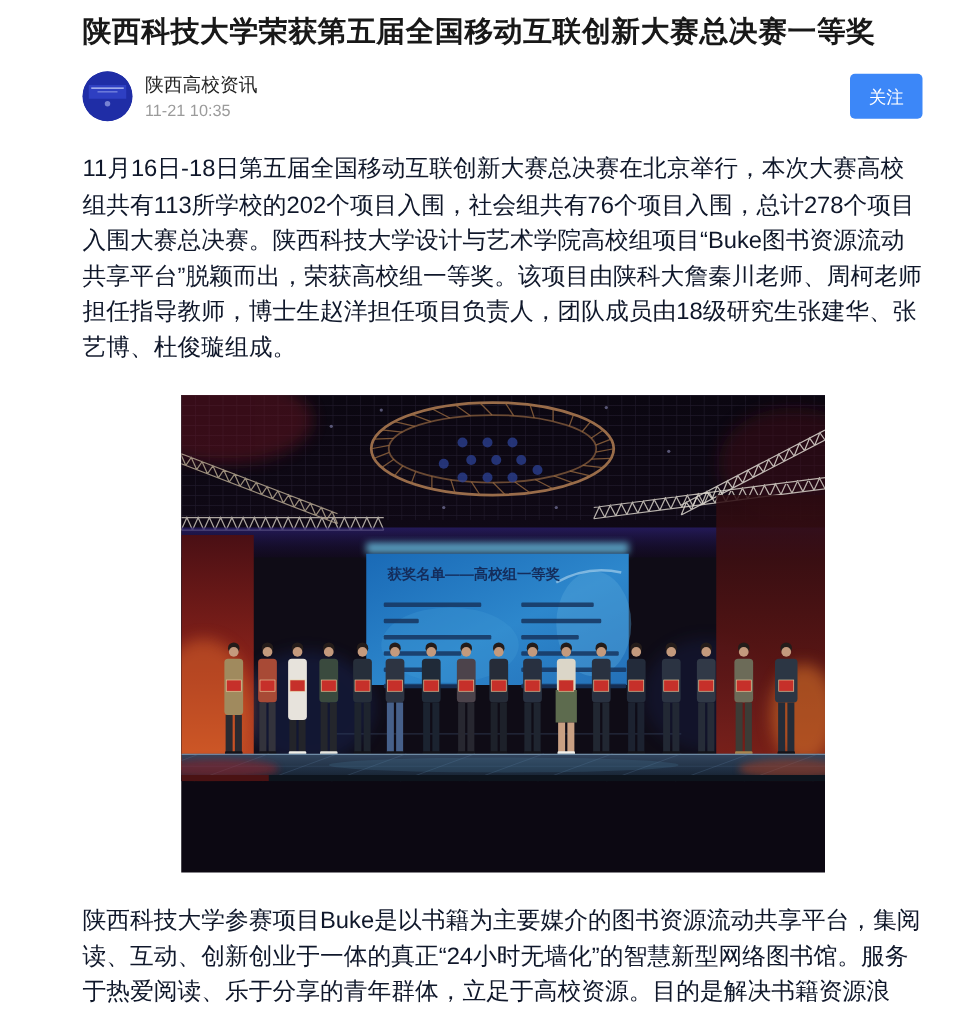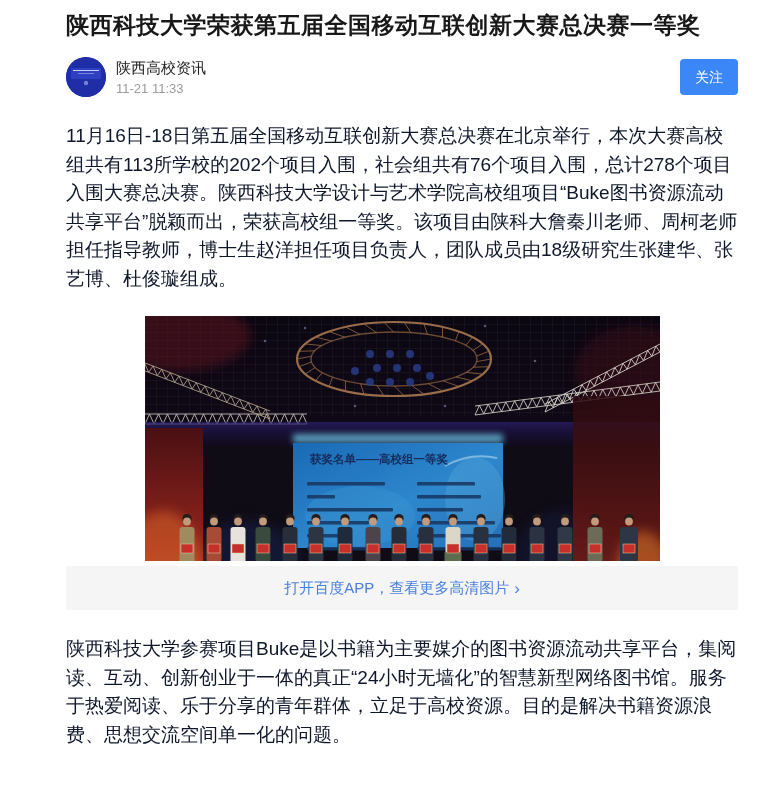--- a/index.html
+++ b/index.html
@@ -7,21 +7,21 @@
   .page{padding:0 30px 8px 26px;margin-left:40px;}
   .article-title{margin:0;padding-top:9px;font-size:23px;line-height:1.45;font-weight:700;color:#181818;letter-spacing:0.5px;}
   .author-row{display:flex;align-items:center;margin-top:15px;}
   .avatar{width:40px;height:40px;border-radius:50%;overflow:hidden;flex:none;cursor:pointer;background:#1f2da6;}
   .author-meta{margin-left:10px;}
   .author-name{font-size:15px;color:#222;cursor:pointer;}
   .timestamp{font-size:13px;color:#9b9b9b;margin-top:3px;}
   .follow-btn{margin-left:auto;width:58px;height:36px;background:#3c87f8;color:#fff;border:none;border-radius:4px;font-size:14px;line-height:26px;text-align:center;cursor:pointer;padding:0;font-family:inherit;}
   .body-text{font-size:19px;line-height:28.5px;margin:25px 0 0;color:#0f172a;}
   figure{margin:23px 0 0;}
-  .photo{width:515px;height:245px;margin:0 auto;overflow:hidden;background:#0c0812;}
+  .photo{width:515px;height:382px;margin:0 auto;overflow:hidden;background:#0c0812;}
   .photo svg{display:block;}
   .caption-bar{margin-top:5px;height:44px;background:#f5f5f6;display:flex;align-items:center;justify-content:center;cursor:pointer;}
   .caption-text{font-size:15px;color:#4a7fdc;}
   .caption-chevron{font-size:17px;color:#4a7fdc;margin-left:5px;line-height:1;}
 </style>
 </head>
 <body>
 
 <div class="page">
 
@@ -34,21 +34,21 @@
         <rect x="5" y="11" width="30" height="11" fill="#2e3fc2"></rect>
         <line x1="7" y1="13.5" x2="33" y2="13.5" stroke="#dfe6ff" stroke-width="1" opacity="0.85"></line>
         <line x1="12" y1="16.5" x2="28" y2="16.5" stroke="#cfd8ff" stroke-width="0.8" opacity="0.6"></line>
         <circle cx="20" cy="26" r="2.2" fill="#cfd8ff" opacity="0.5"></circle>
         <path d="M3,33 A20,20 0 0 0 20,40 L6,40 Z" fill="#5fae86" opacity="0.95"></path>
         <path d="M20,40 A20,20 0 0 0 37,33 L34,40 Z" fill="#d6cd5c" opacity="0.95"></path>
       </svg>
     </div>
     <div class="author-meta">
       <div class="author-name">陕西高校资讯</div>
-      <div class="timestamp">11-21 11:33</div>
+      <div class="timestamp">11-21 10:35</div>
     </div>
     <button class="follow-btn">关注</button>
   </div>
 
   <p class="body-text">11月16日-18日第五届全国移动互联创新大赛总决赛在北京举行，本次大赛高校组共有113所学校的202个项目入围，社会组共有76个项目入围，总计278个项目入围大赛总决赛。陕西科技大学设计与艺术学院高校组项目“Buke图书资源流动共享平台”脱颖而出，荣获高校组一等奖。该项目由陕科大詹秦川老师、周柯老师担任指导教师，博士生赵洋担任项目负责人，团队成员由18级研究生张建华、张艺博、杜俊璇组成。</p>
 
   <figure>
     <div class="photo">
       <svg id="photo-svg" width="515" height="309" viewBox="0 0 515 309">
         <defs>
@@ -369,21 +369,17 @@
             </g>
           <ellipse cx="30" cy="299" rx="48" ry="8" fill="#a02425" opacity="0.5" filter="url(#soft2)"></ellipse>
           <ellipse cx="488" cy="299" rx="42" ry="8" fill="#b04020" opacity="0.5" filter="url(#soft2)"></ellipse>
           <ellipse cx="258" cy="296" rx="140" ry="6" fill="#4a7a9a" opacity="0.22"></ellipse>
           <rect x="0" y="304" width="515" height="5" fill="#0d141d"></rect>
           <rect x="0" y="304" width="70" height="5" fill="#5a1212" opacity="0.8"></rect>
         </g>
       </svg>
     </div>
 
-    <div class="caption-bar">
-      <span class="caption-text">打开百度APP，查看更多高清图片</span>
-      <span class="caption-chevron">›</span>
-    </div>
   </figure>
 
   <p class="body-text">陕西科技大学参赛项目Buke是以书籍为主要媒介的图书资源流动共享平台，集阅读、互动、创新创业于一体的真正“24小时无墙化”的智慧新型网络图书馆。服务于热爱阅读、乐于分享的青年群体，立足于高校资源。目的是解决书籍资源浪费、思想交流空间单一化的问题。</p>
 
 </div>
 
 </body></html>

